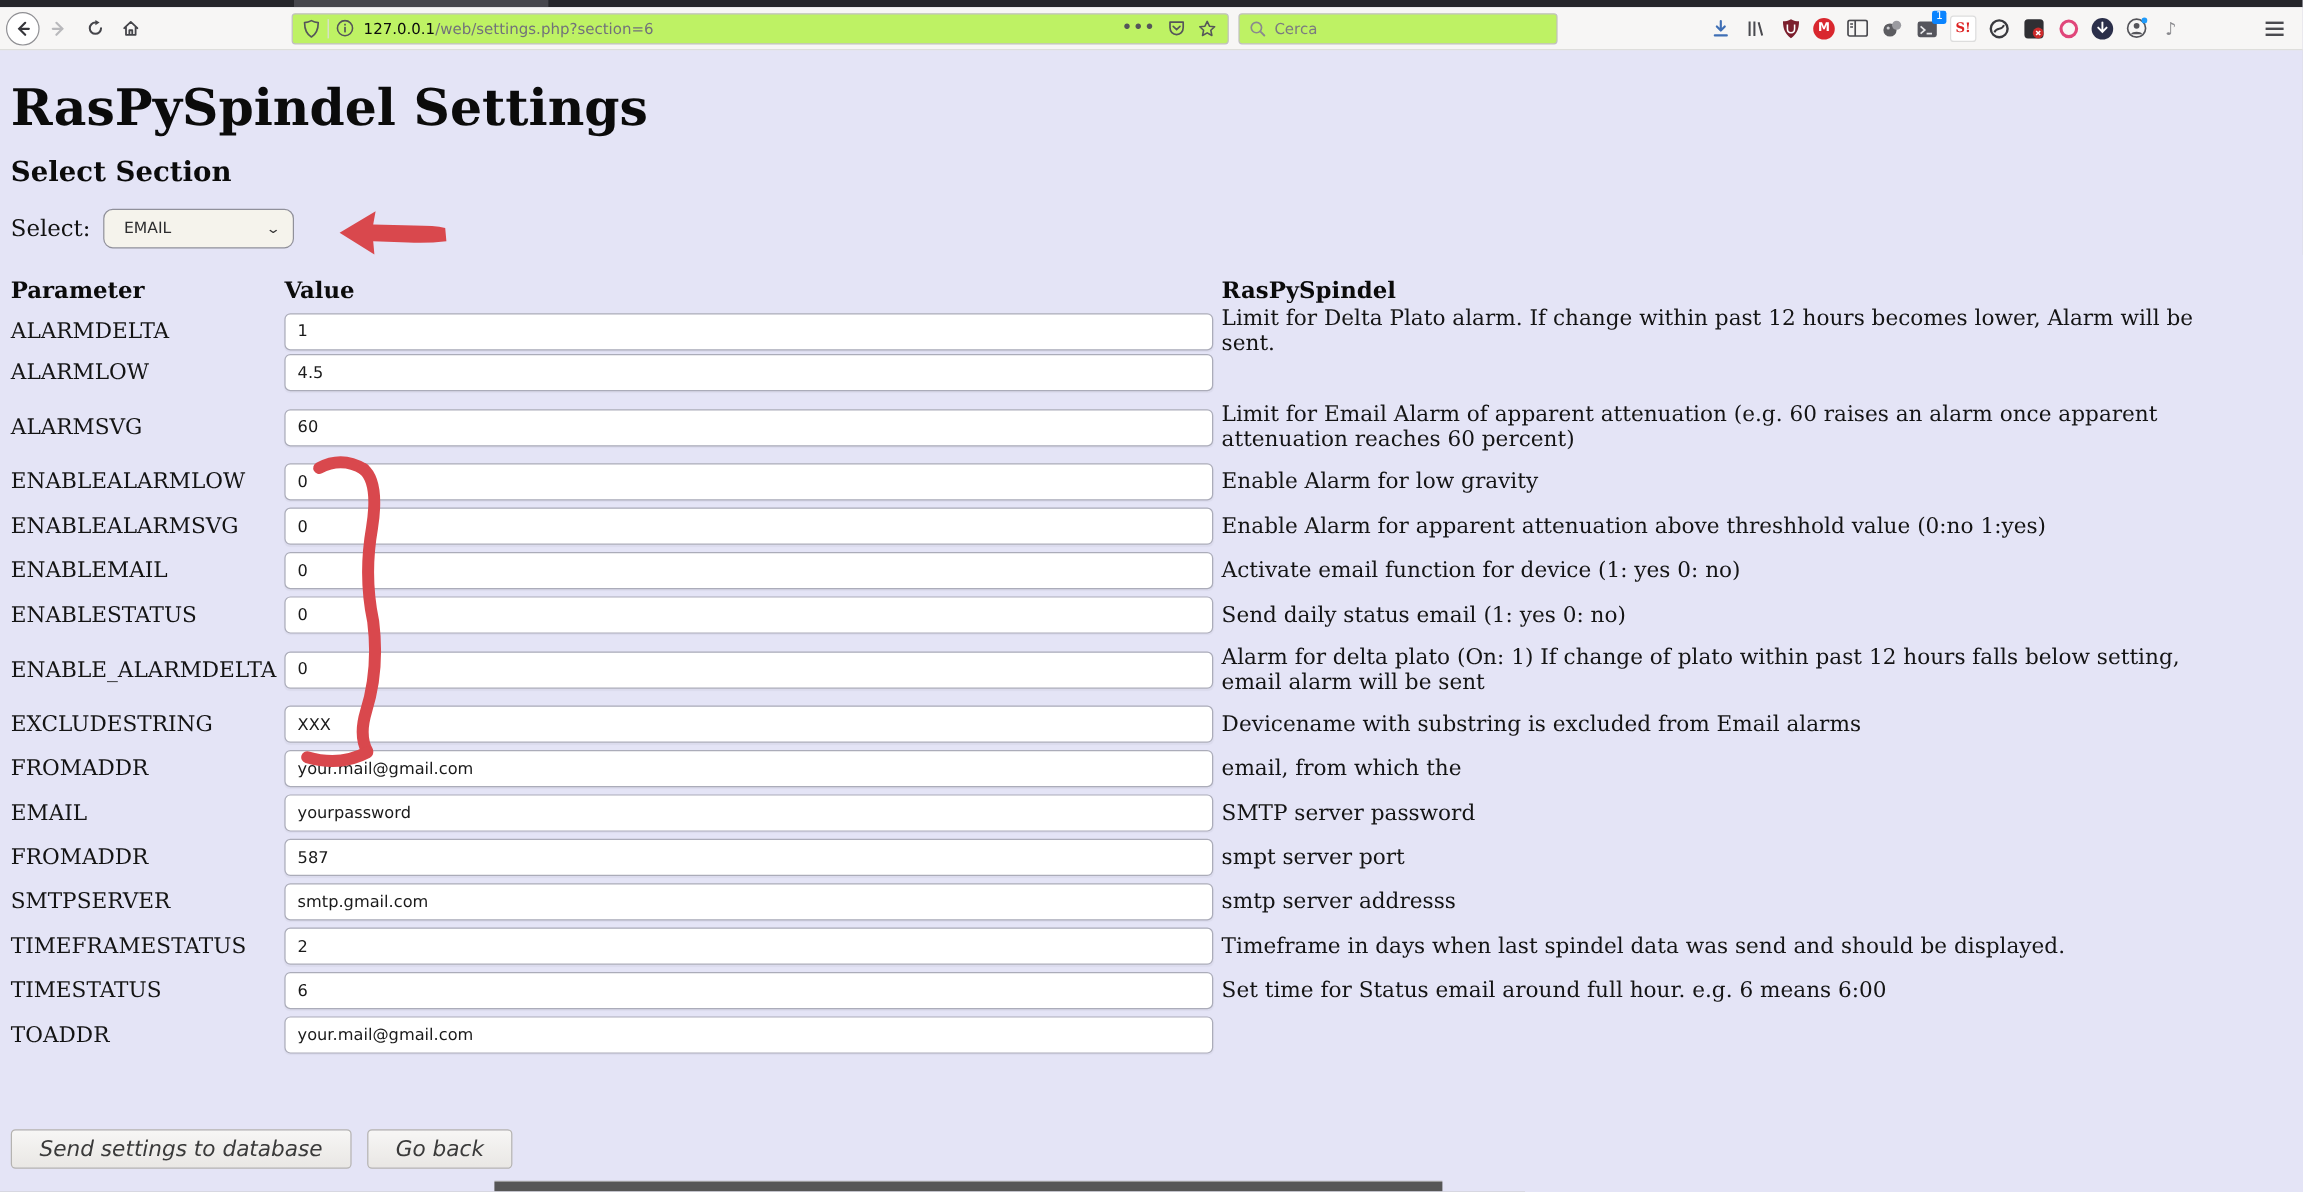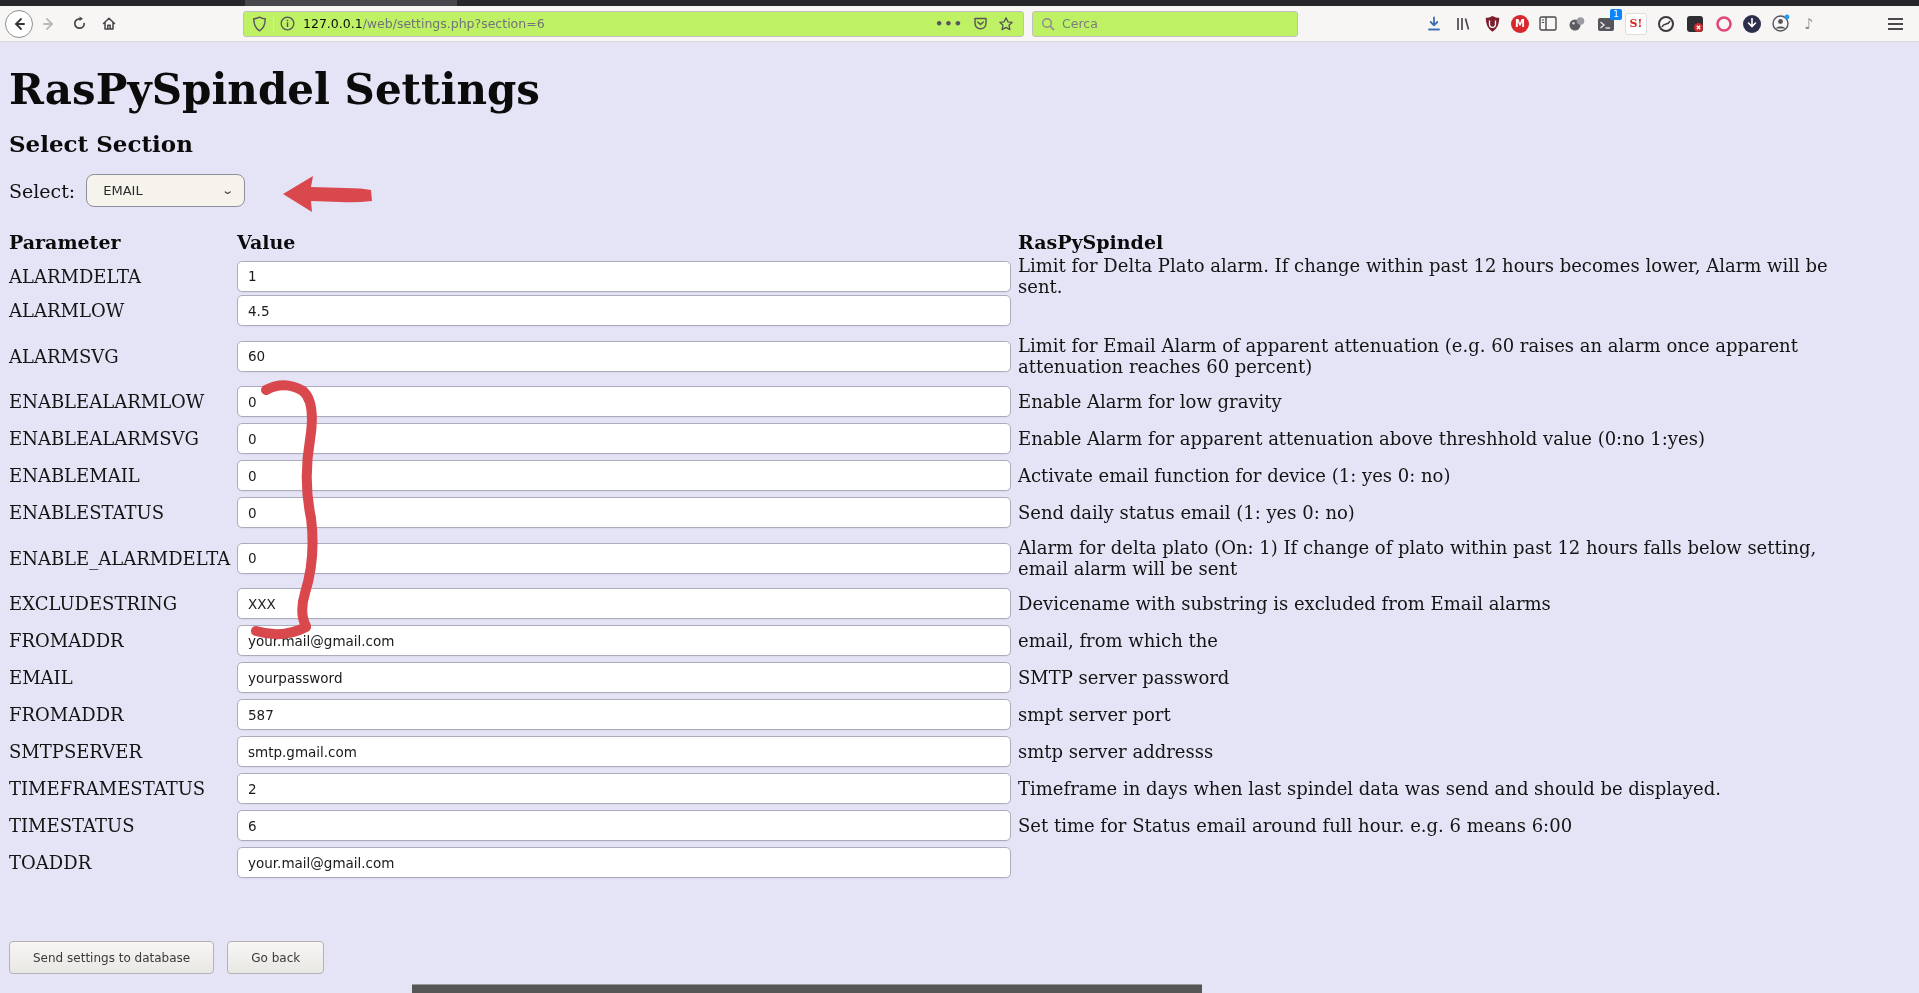--- a/index.html
+++ b/index.html
@@ -52,21 +52,21 @@
   .trow{height:37px;}
   .trow.tall{height:54px;}
   .c-param{font-size:18px;color:#141414;white-space:nowrap;}
   .c-value input{width:774px;height:31px;box-sizing:border-box;border:1px solid #abacb9;border-radius:5px;
                  background:#fff;font-family:"DejaVu Sans",sans-serif;font-size:13.5px;color:#1a1a1a;
                  padding:0 0 0 10px;box-shadow:0 1px 1px rgba(0,0,0,0.04);}
   .c-desc{padding-left:7px;font-size:18px;line-height:21px;color:#141414;max-width:815px;}
   .btnrow{margin:60px 0 0 9px;display:flex;gap:13px;}
   .pbtn{height:33px;border:1px solid #b5b3b0;border-radius:4px;color:#3a3a3a;
         background:linear-gradient(#f7f6f5,#e9e7e4);font-family:"DejaVu Sans",sans-serif;
-        font-size:12px;padding:0 23px;cursor:pointer;}
+        font-size:18px;padding:0 23px;cursor:pointer;font-style:italic;}
   
   .bottombar{position:absolute;left:412px;top:984px;width:790px;height:9px;
              background:linear-gradient(#9a9a9a 0 1px,#565656 1px 100%);}
   
   svg.annots{position:absolute;left:0;top:0;width:1919px;height:993px;pointer-events:none;z-index:6;}
   .icon-svg{display:block;}
 </style>
 </head>
 <body>
 

